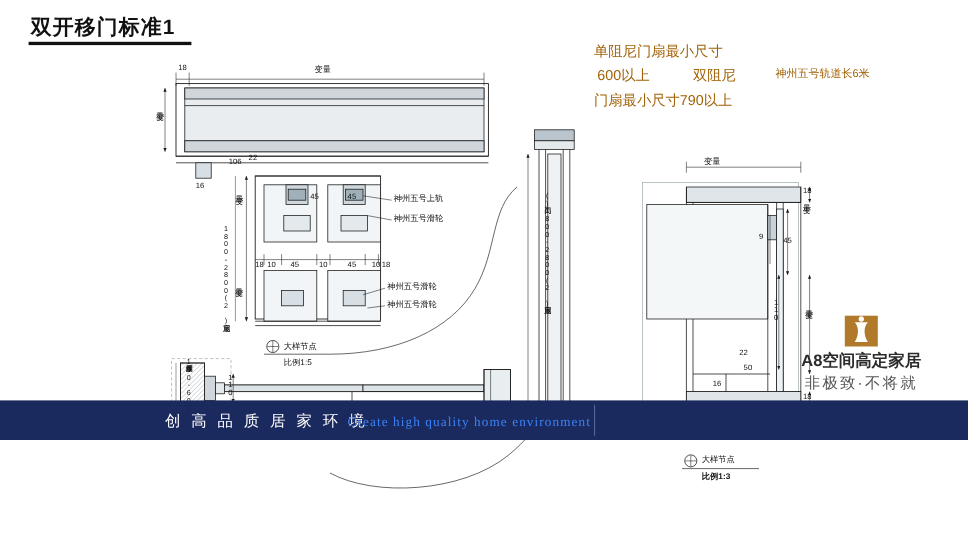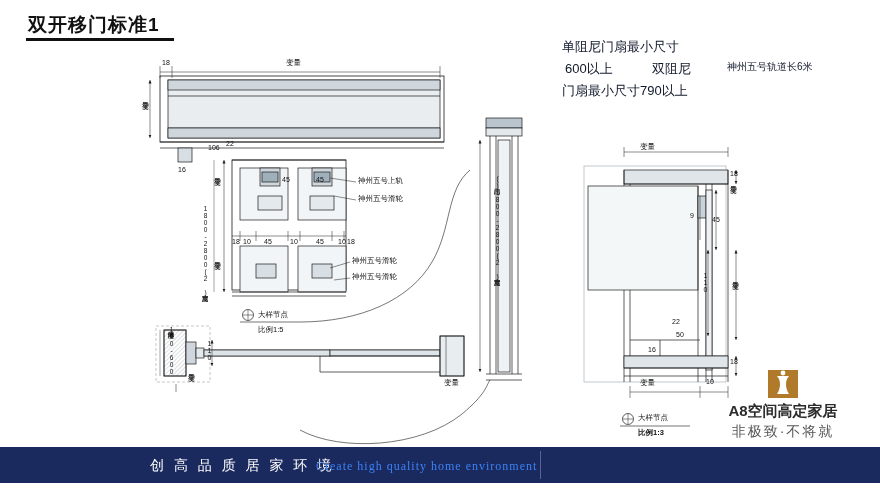--- a/index.html
+++ b/index.html
@@ -3,21 +3,21 @@
 <meta charset="utf-8">
 <style>
   html,body{margin:0;padding:0;}
   body{
     width:880px;height:495px;
     background:#ffffff;
     font-family:"Liberation Sans", sans-serif;
     overflow:hidden;
     position:relative;
   }
-  .slide{position:absolute;left:0;top:0;width:880px;height:483px;background:#fff;}
+  .slide{position:absolute;left:0;top:0;width:880px;height:400px;background:#fff;}
 
   
   .title{
     position:absolute;left:28px;top:12px;
     font-size:19px;font-weight:bold;color:#111;
     letter-spacing:1px;
   }
   .title-rule{
     position:absolute;left:26px;top:38px;width:148px;height:3px;background:#111;
   }
@@ -59,21 +59,21 @@
   .dwg{position:absolute;}
   .lbl{
     position:absolute;font-size:7px;color:#111;white-space:nowrap;
     font-family:"Liberation Sans", sans-serif;
   }
   .lbl.cn{font-size:7.5px;}
   .lbl.v{
     writing-mode:vertical-rl;text-orientation:upright;letter-spacing:0px;
   }
   .note{
-    position:absolute;font-size:13px;color:#0f172a;white-space:nowrap;margin-left:22px;
+    position:absolute;font-size:13px;color:#a16207;white-space:nowrap;
   }
   .note.small{font-size:10px;}
 </style>
 </head>
 <body>
 
 <div class="slide">
 
   <div class="title">双开移门标准1</div>
   <div class="title-rule"></div>

